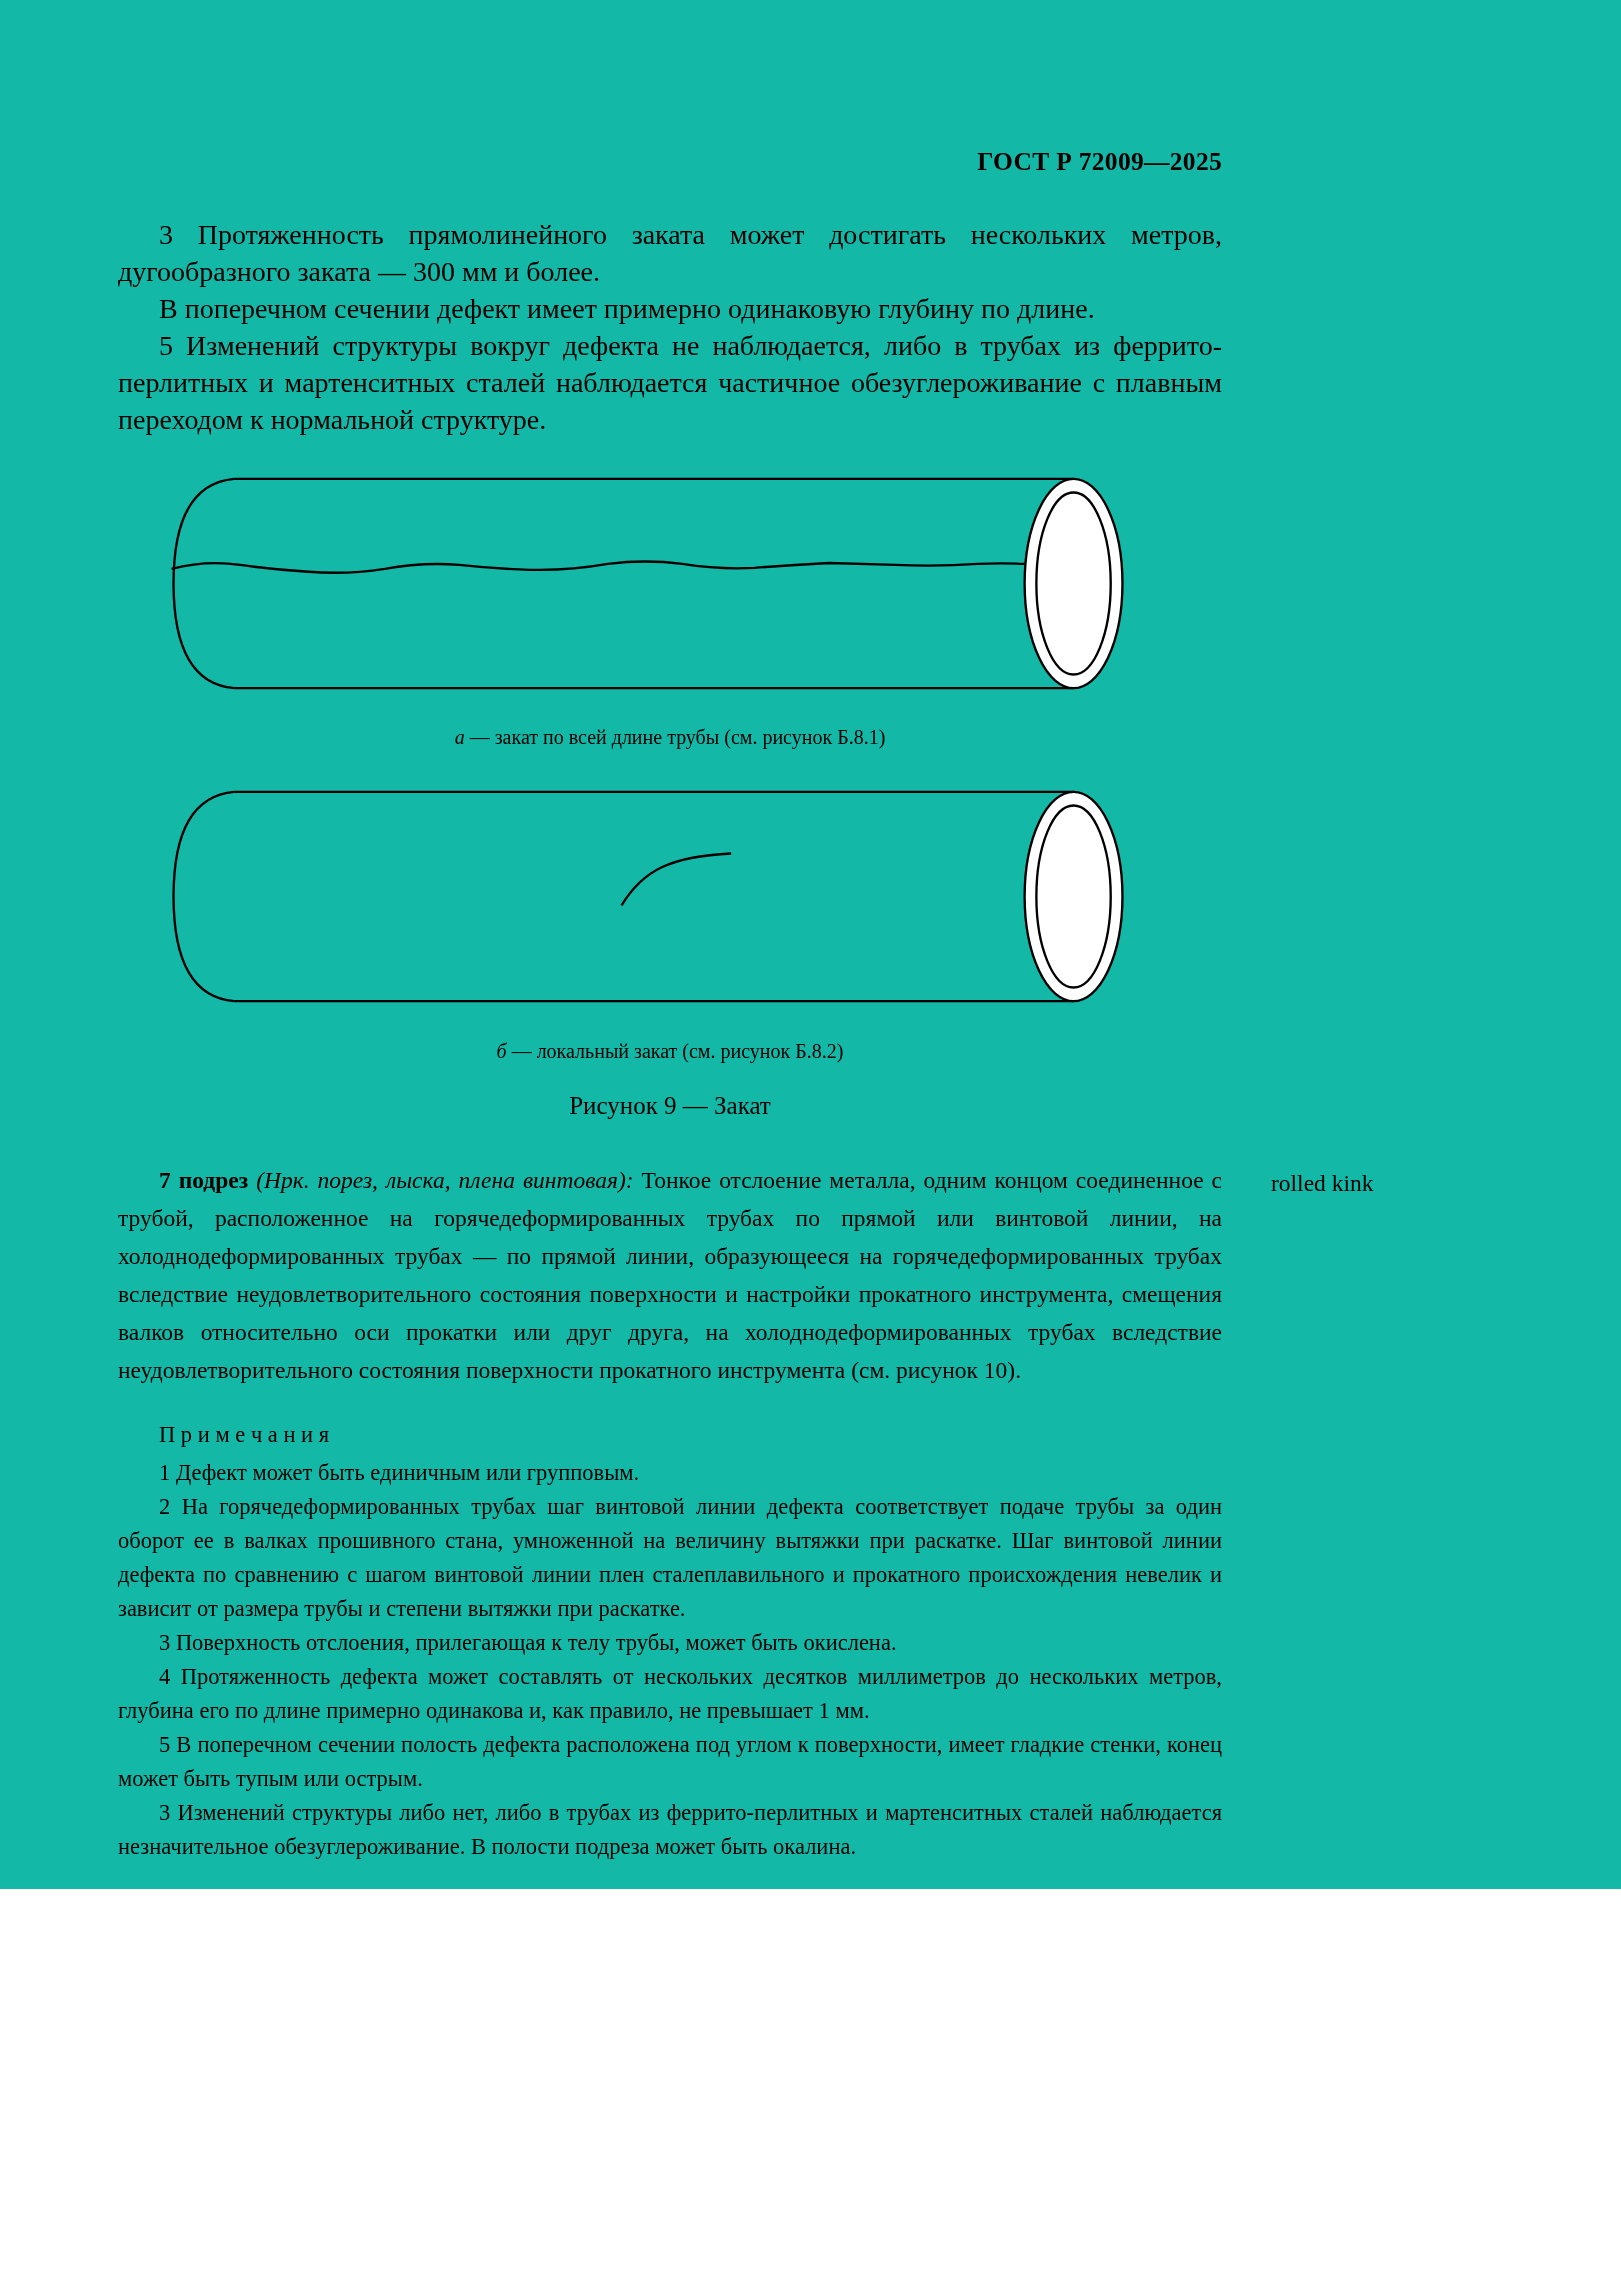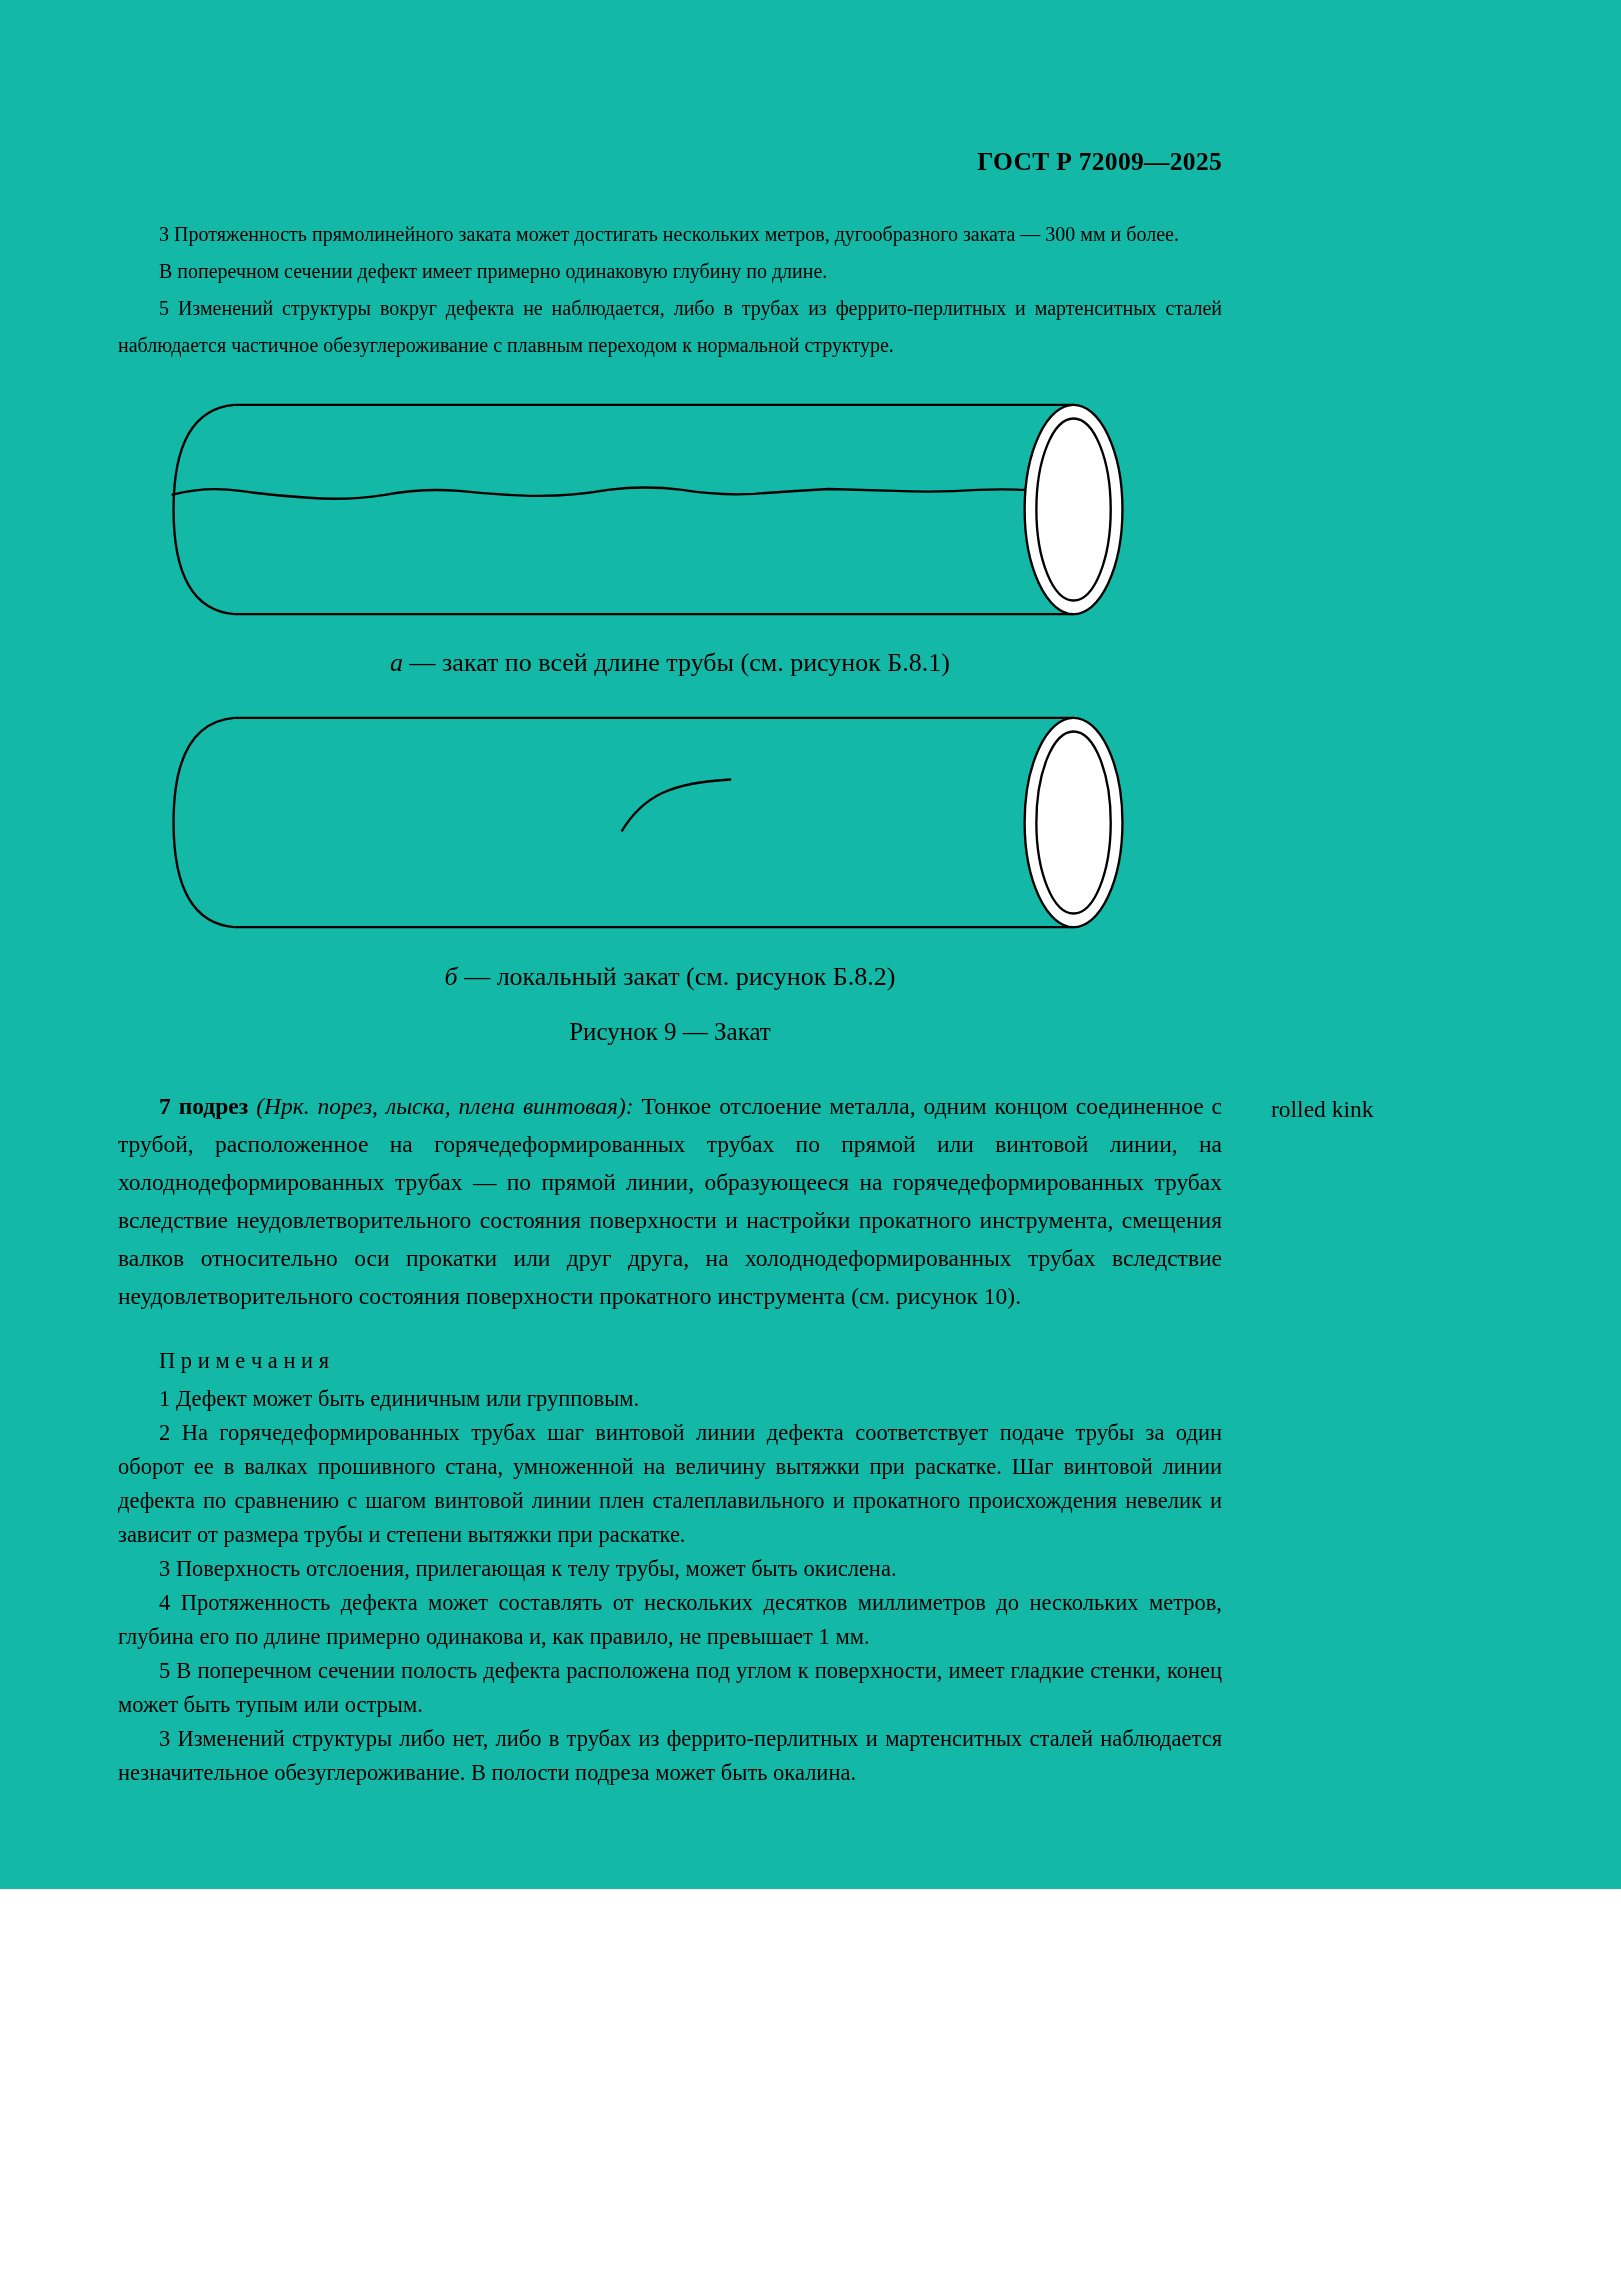--- a/index.html
+++ b/index.html
@@ -21,31 +21,31 @@
   }
   .doc-header {
     padding-top: 147px;
     text-align: right;
     font-weight: bold;
     font-size: 25.5px;
     letter-spacing: 0.3px;
   }
   .body-block {
     margin-top: 39px;
-    font-size: 20px;
+    font-size: 28px;
     line-height: 37px;
     text-align: justify;
   }
   .para { text-indent: 41px; margin: 0; }
   .figure-wrap { margin-top: 33px; }
   .figure-wrap svg { display: block; margin: 0 auto; }
   .fig-caption {
     margin-top: 27.4px;
     text-align: center;
-    font-size: 26px;
+    font-size: 20px;
     line-height: 28px;
   }
   .fig-caption .cap-letter { font-style: italic; }
   .fig-title {
     margin-top: 27.4px;
     text-align: center;
     font-size: 25px;
     line-height: 28px;
   }
   .term-block {

